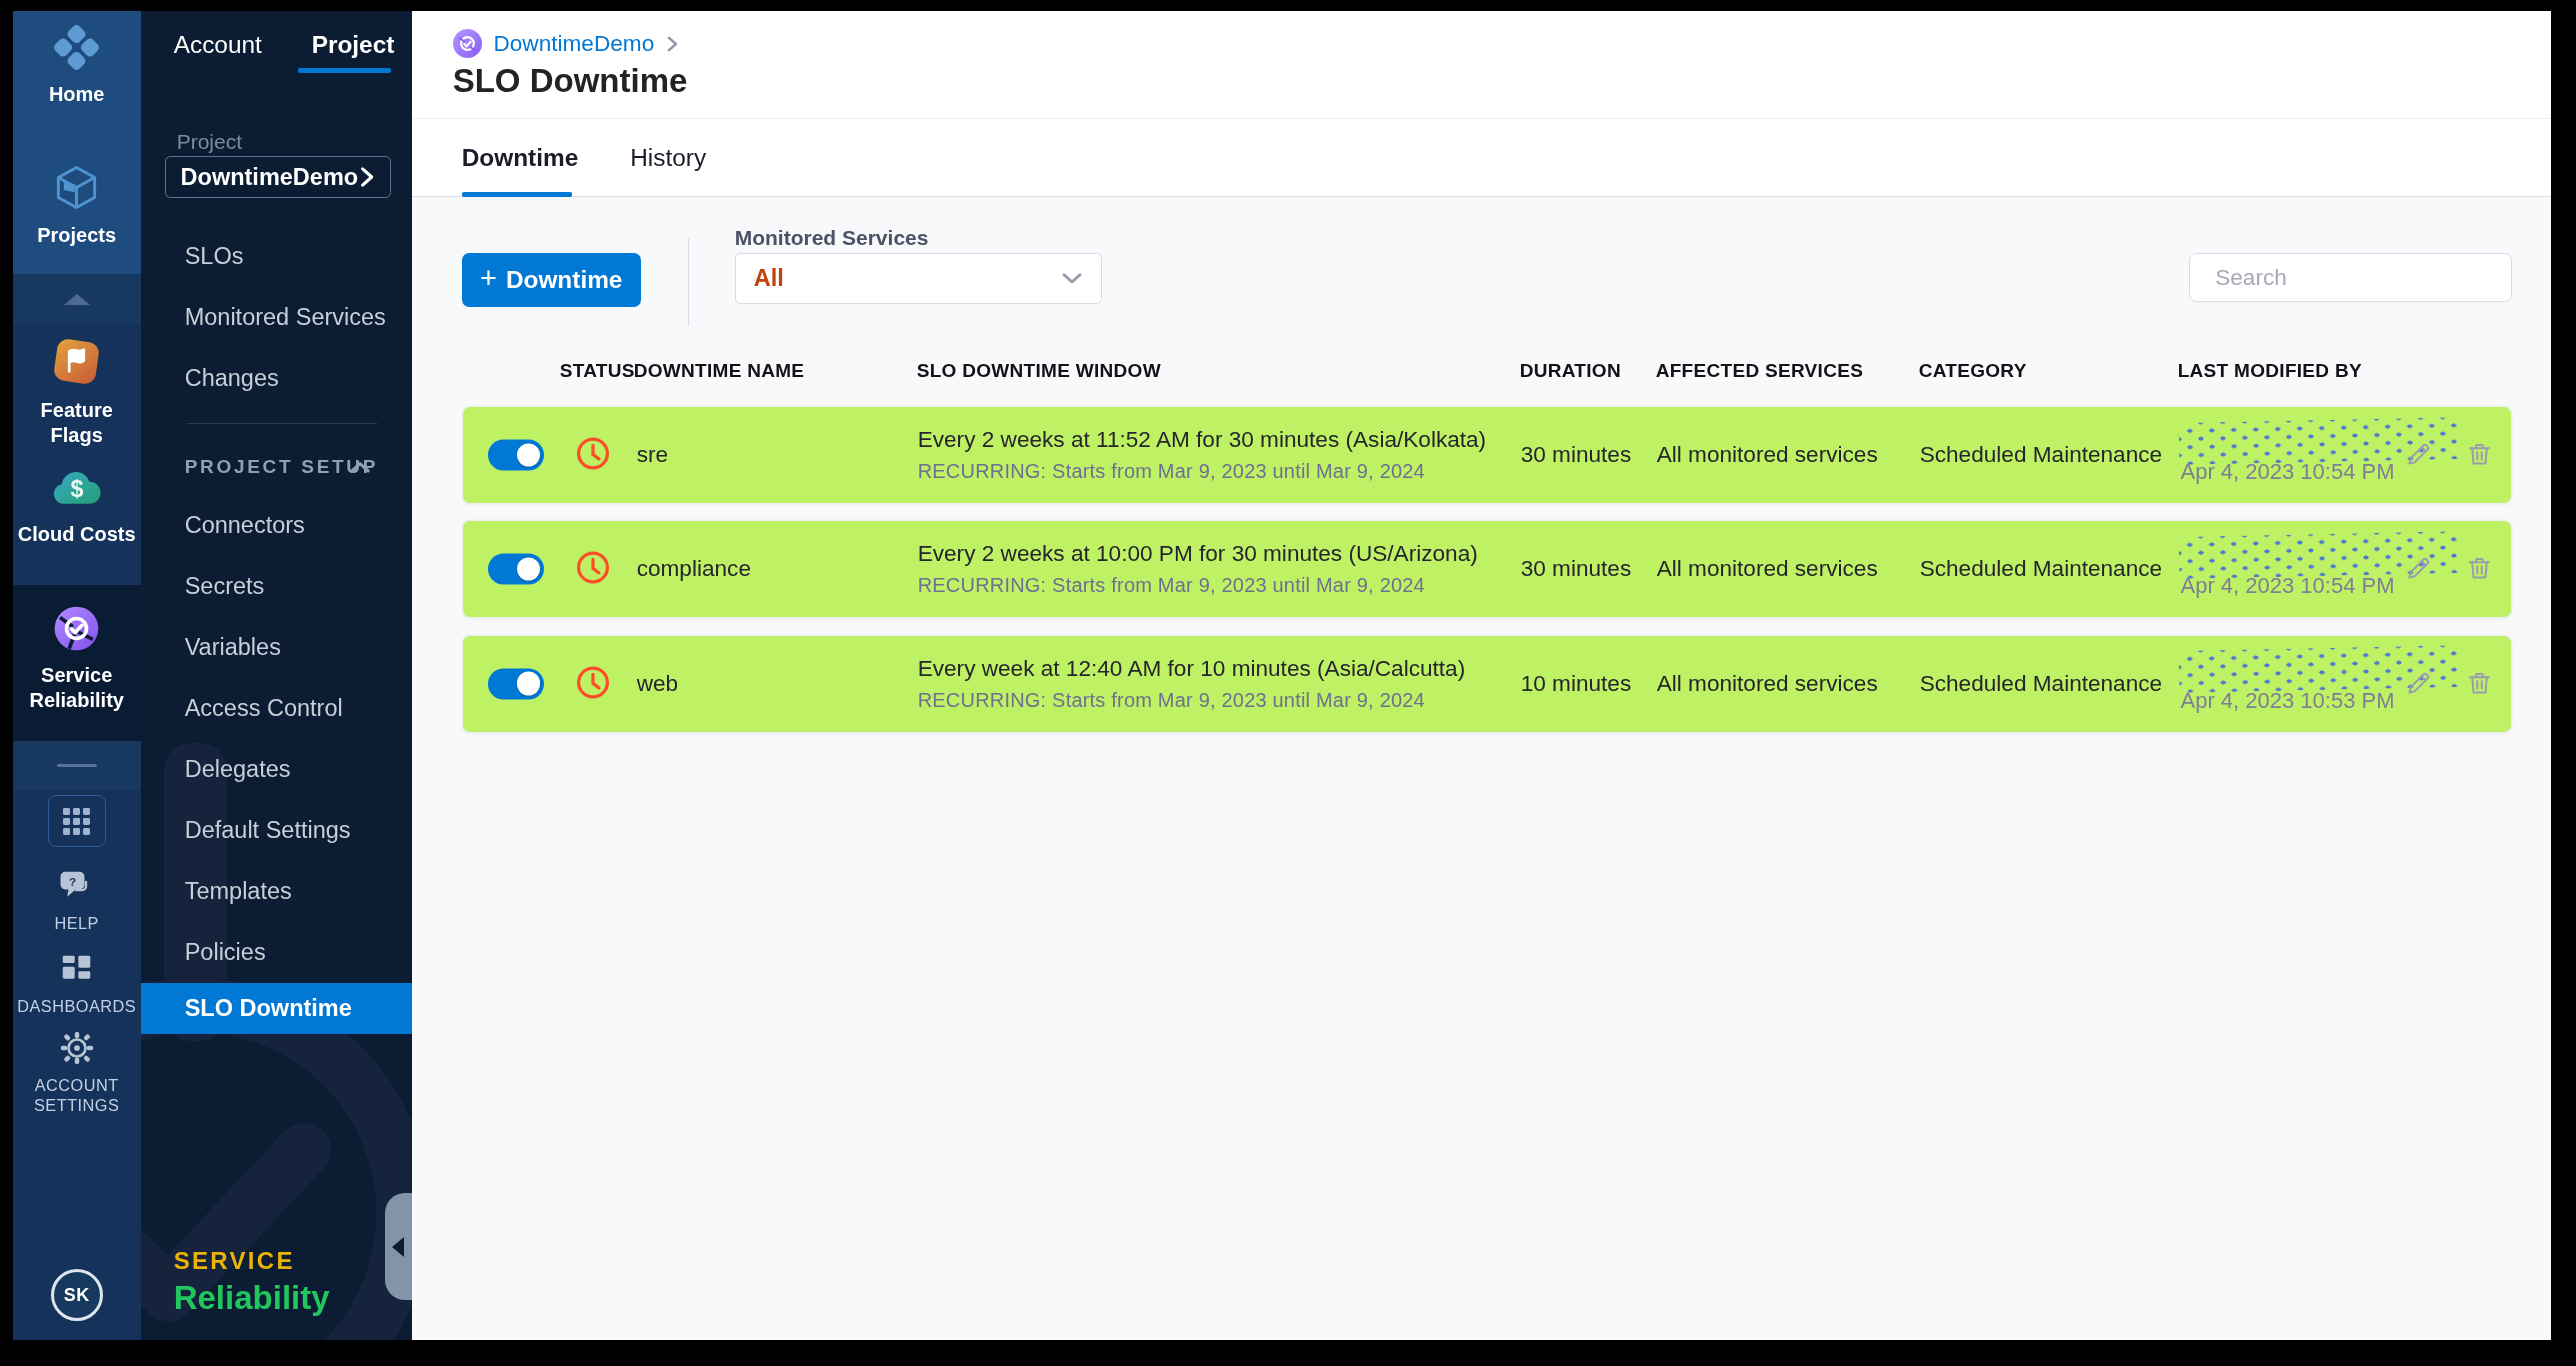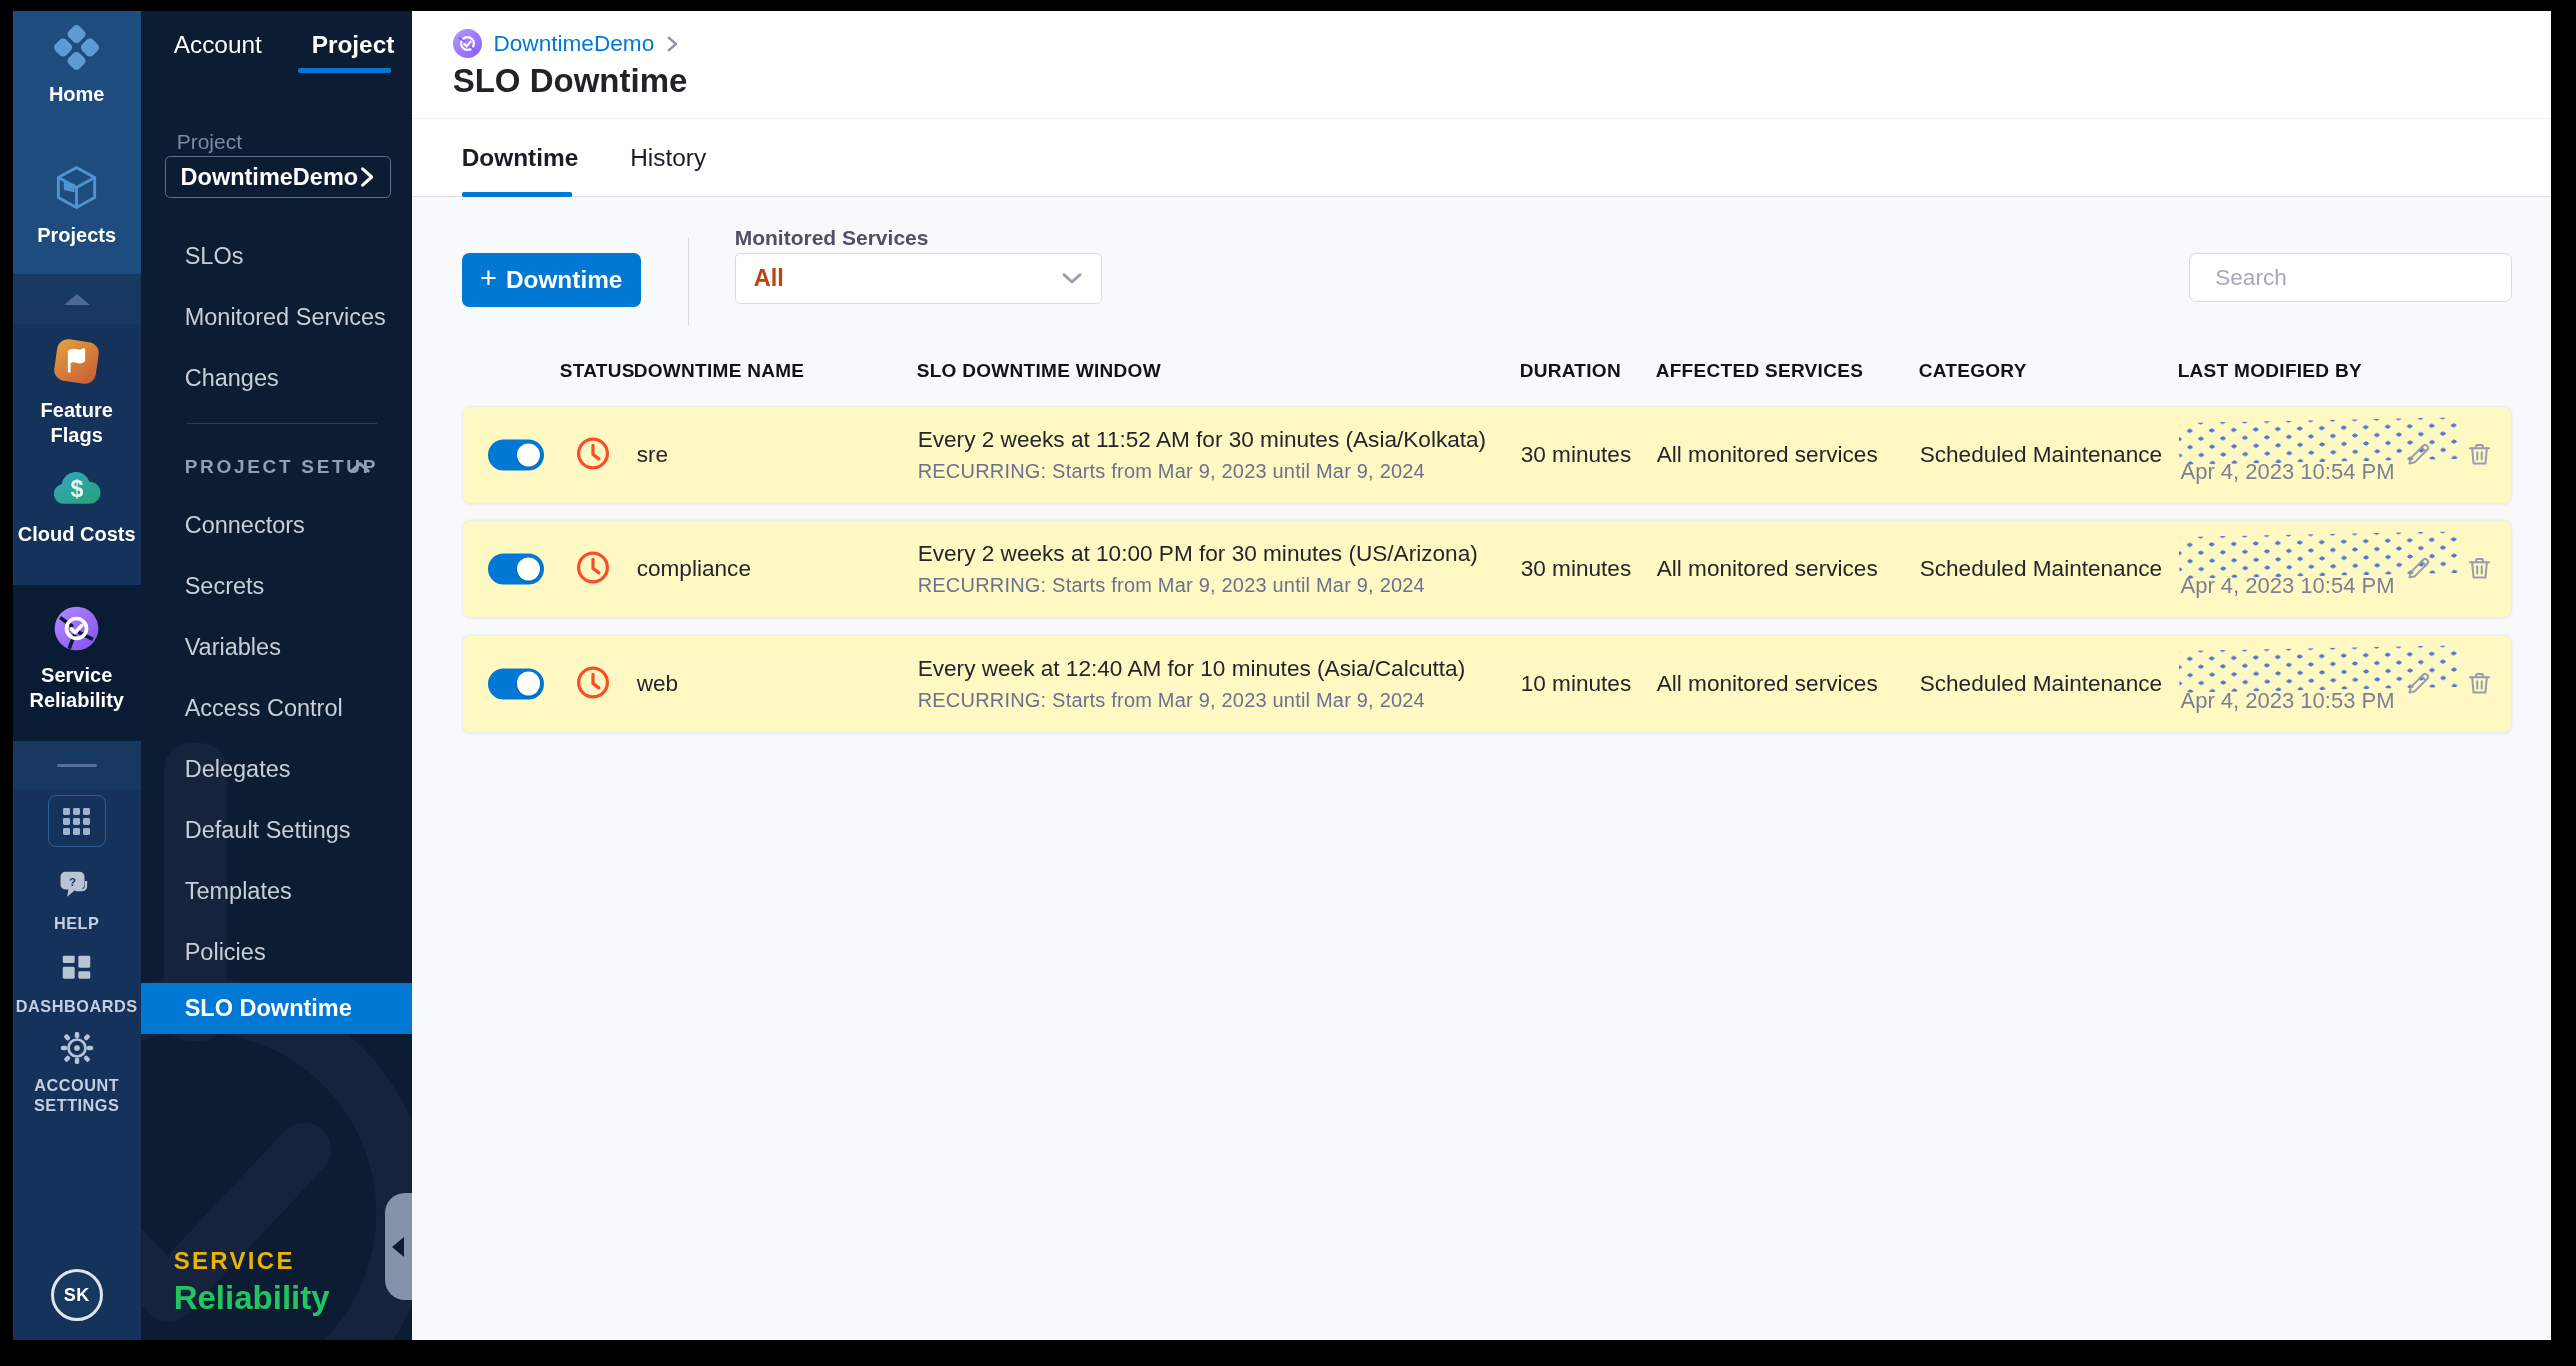--- a/index.html
+++ b/index.html
@@ -13,21 +13,21 @@
   .strip1 { top:263px; height:50px; background:#17395f; display:flex; align-items:center; justify-content:center; }
   .seg-b { top:313px; height:261px; background:#14325a; }
   .seg-c { top:574px; height:156px; background:#0a1c33; }
   .strip2 { top:730px; height:49px; background:#17395f; display:flex; align-items:center; justify-content:center; }
   .seg-d { top:779px; height:550px; background:#14325a; }
   .tri-up { width:0; height:0; border-left:13.6px solid transparent; border-right:13.6px solid transparent; border-bottom:11.8px solid #4e6a94; }
   .dash { width:40px; height:3.6px; background:#57719a; border-radius:1.8px; }
   .mod-item { position:absolute; left:0; width:100%; display:flex; flex-direction:column; align-items:center; gap:8.1px; cursor:pointer; }
   .mod-item .lbl { color:#fff; font-size:20px; font-weight:600; text-align:center; line-height:24.4px; }
   .mini-item { position:absolute; left:0; width:100%; display:flex; flex-direction:column; align-items:center; gap:7.2px; }
-  .mini-item .lbl { color:#c3d0e2; font-size:16.3px; font-weight:700; letter-spacing:0.5px; text-align:center; line-height:20px; }
+  .mini-item .lbl { color:#c3d0e2; font-size:16.3px; font-weight:400; letter-spacing:0.5px; text-align:center; line-height:20px; }
   .gridbox { position:absolute; top:5.4px; left:50%; transform:translateX(-50%); width:58px; height:52px; border:1.8px solid #2e5e97; border-radius:8.1px; display:flex; align-items:center; justify-content:center; }
   .dots9 { display:grid; grid-template-columns:repeat(3,7.2px); grid-template-rows:repeat(3,7.2px); gap:2.7px; }
   .dots9 i { background:#9fb3cf; border-radius:1.4px; }
   .avatar-sk { position:absolute; top:1258px; left:50%; transform:translateX(-50%); width:52px; height:52px; border-radius:50%; border:3.6px solid #dfe5ee; background:#17395f; color:#fff; font-size:18px; font-weight:700; display:flex; align-items:center; justify-content:center; letter-spacing:0.5px; cursor:pointer; }
 
   
   .nav2 { position:relative; width:271px; flex:none; background:#0b1c33; overflow:hidden; }
   .nav2-tab { position:absolute; top:20px; color:#fff; font-size:24.4px; cursor:pointer; }
   .nav2-tab.account { left:33px; }
   .nav2-tab.project { left:171px; }
@@ -67,21 +67,21 @@
   .filter-label { position:absolute; top:29px; left:323px; font-size:21px; font-weight:600; color:#4e5065; }
   .dropdown { position:absolute; top:56px; left:323px; width:367px; height:51px; background:#fff; border:1.4px solid #d9dae6; border-radius:5.4px; display:flex; align-items:center; padding:0 18px; cursor:pointer; }
   .dropdown .val { flex:1; font-size:23.5px; font-weight:600; color:#c2410c; }
   .searchbox { position:absolute; top:56px; left:1777px; width:323px; height:49px; background:#fff; border:1.4px solid #d9dae6; border-radius:7.2px; display:flex; align-items:center; padding:0 14.5px; gap:11px; }
   .searchbox input { border:none; outline:none; flex:1; font-size:22.6px; color:#25252b; background:transparent; }
   .searchbox input::placeholder { color:#a6a8bb; }
 
   .table-head { position:absolute; top:163px; left:50px; width:2050px; height:27px; }
   .table-head span { position:absolute; font-size:19px; font-weight:800; color:#121217; letter-spacing:0.3px; white-space:nowrap; }
   .rows { position:absolute; top:209px; left:50px; width:2050px; display:flex; flex-direction:column; gap:16.3px; }
-  .card { position:relative; height:98px; background:#fef9c3; border:0.9px solid #ededf3; border-radius:8.1px; box-shadow:0 0.9px 2.7px rgba(40,41,61,.06); }
+  .card { position:relative; height:98px; background:#bef264; border:0.9px solid #ededf3; border-radius:8.1px; box-shadow:0 0.9px 2.7px rgba(40,41,61,.06); }
   .cell { position:absolute; top:50%; transform:translateY(-50%); font-size:22.6px; color:#25252b; white-space:nowrap; }
   .toggle { position:absolute; left:25px; top:50%; transform:translateY(-50%); width:56px; height:31px; background:#0278d5; border-radius:15.4px; cursor:pointer; }
   .toggle .knob { position:absolute; right:3.6px; top:3.6px; width:23.5px; height:23.5px; background:#fff; border-radius:50%; box-shadow:0 0.9px 1.8px rgba(0,0,0,.25); }
   .clockwrap { position:absolute; left:112px; top:50%; transform:translateY(-50%); }
   .c-name { left:174px; }
   .c-window { left:455px; display:flex; flex-direction:column; gap:7.2px; }
   .c-window .w2 { font-size:20px; color:#6e7091; letter-spacing:0.2px; }
   .c-dur { left:1058px; }
   .c-aff { left:1194px; }
   .c-cat { left:1457px; }

